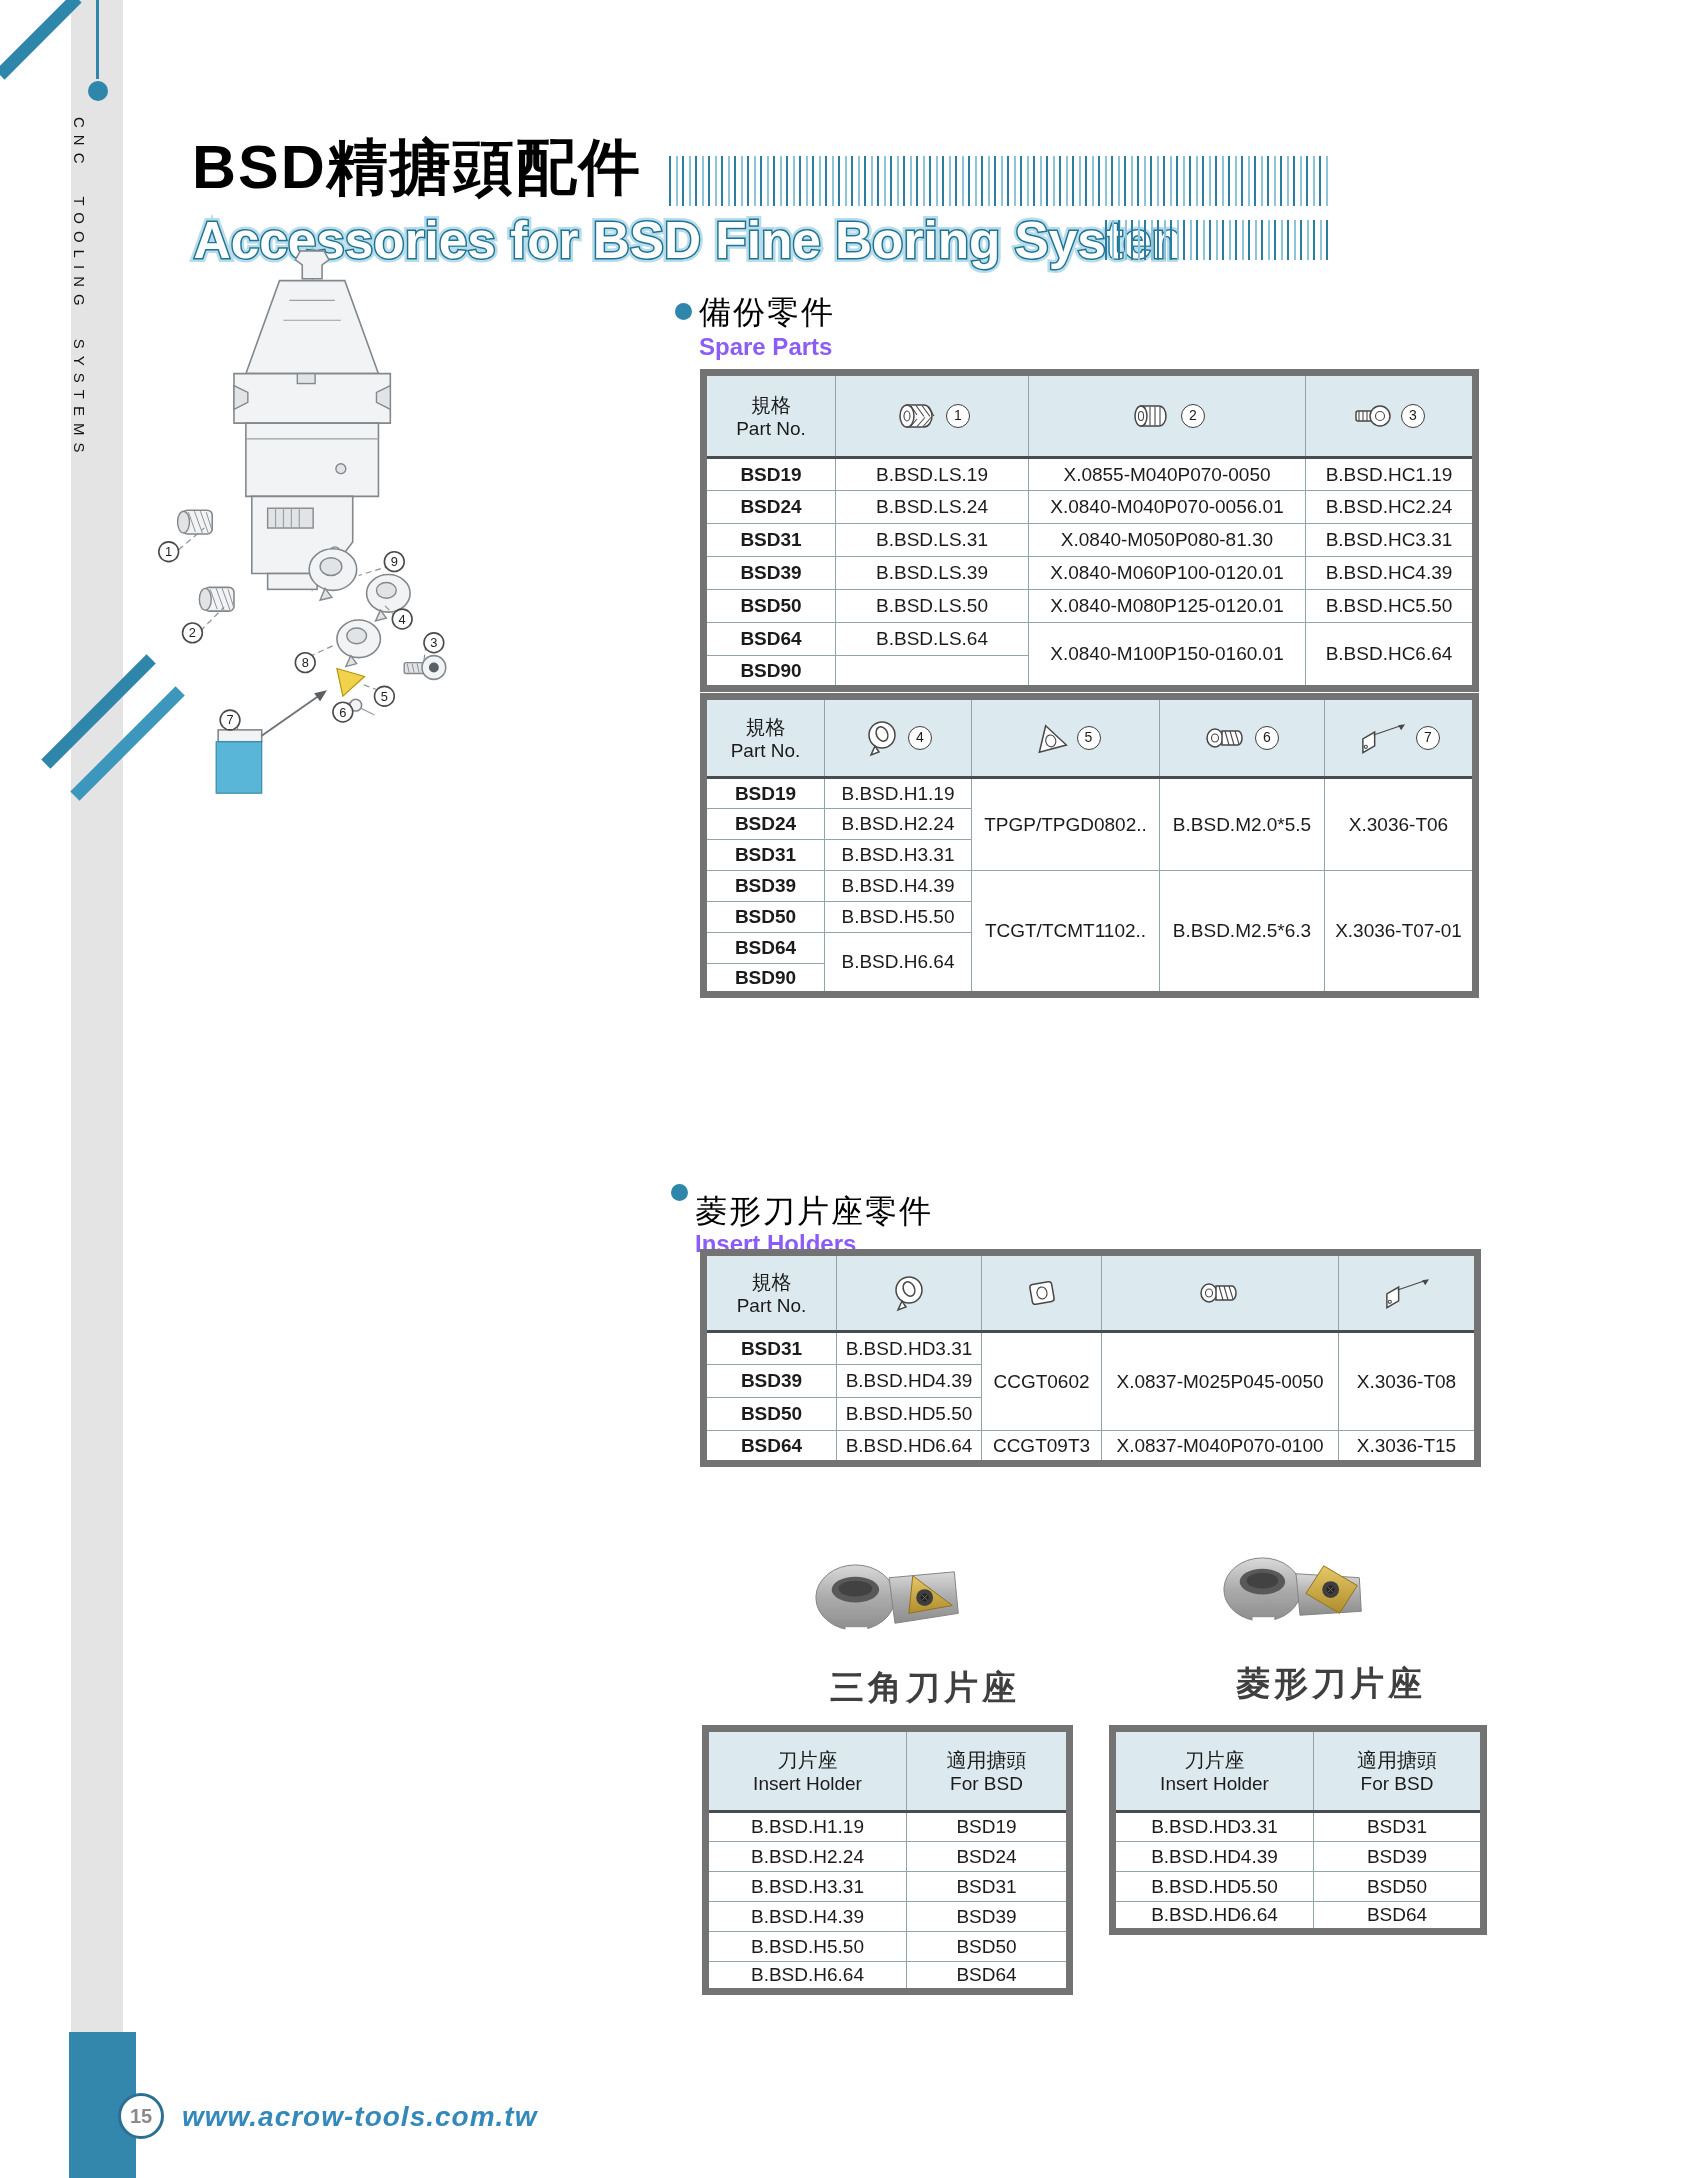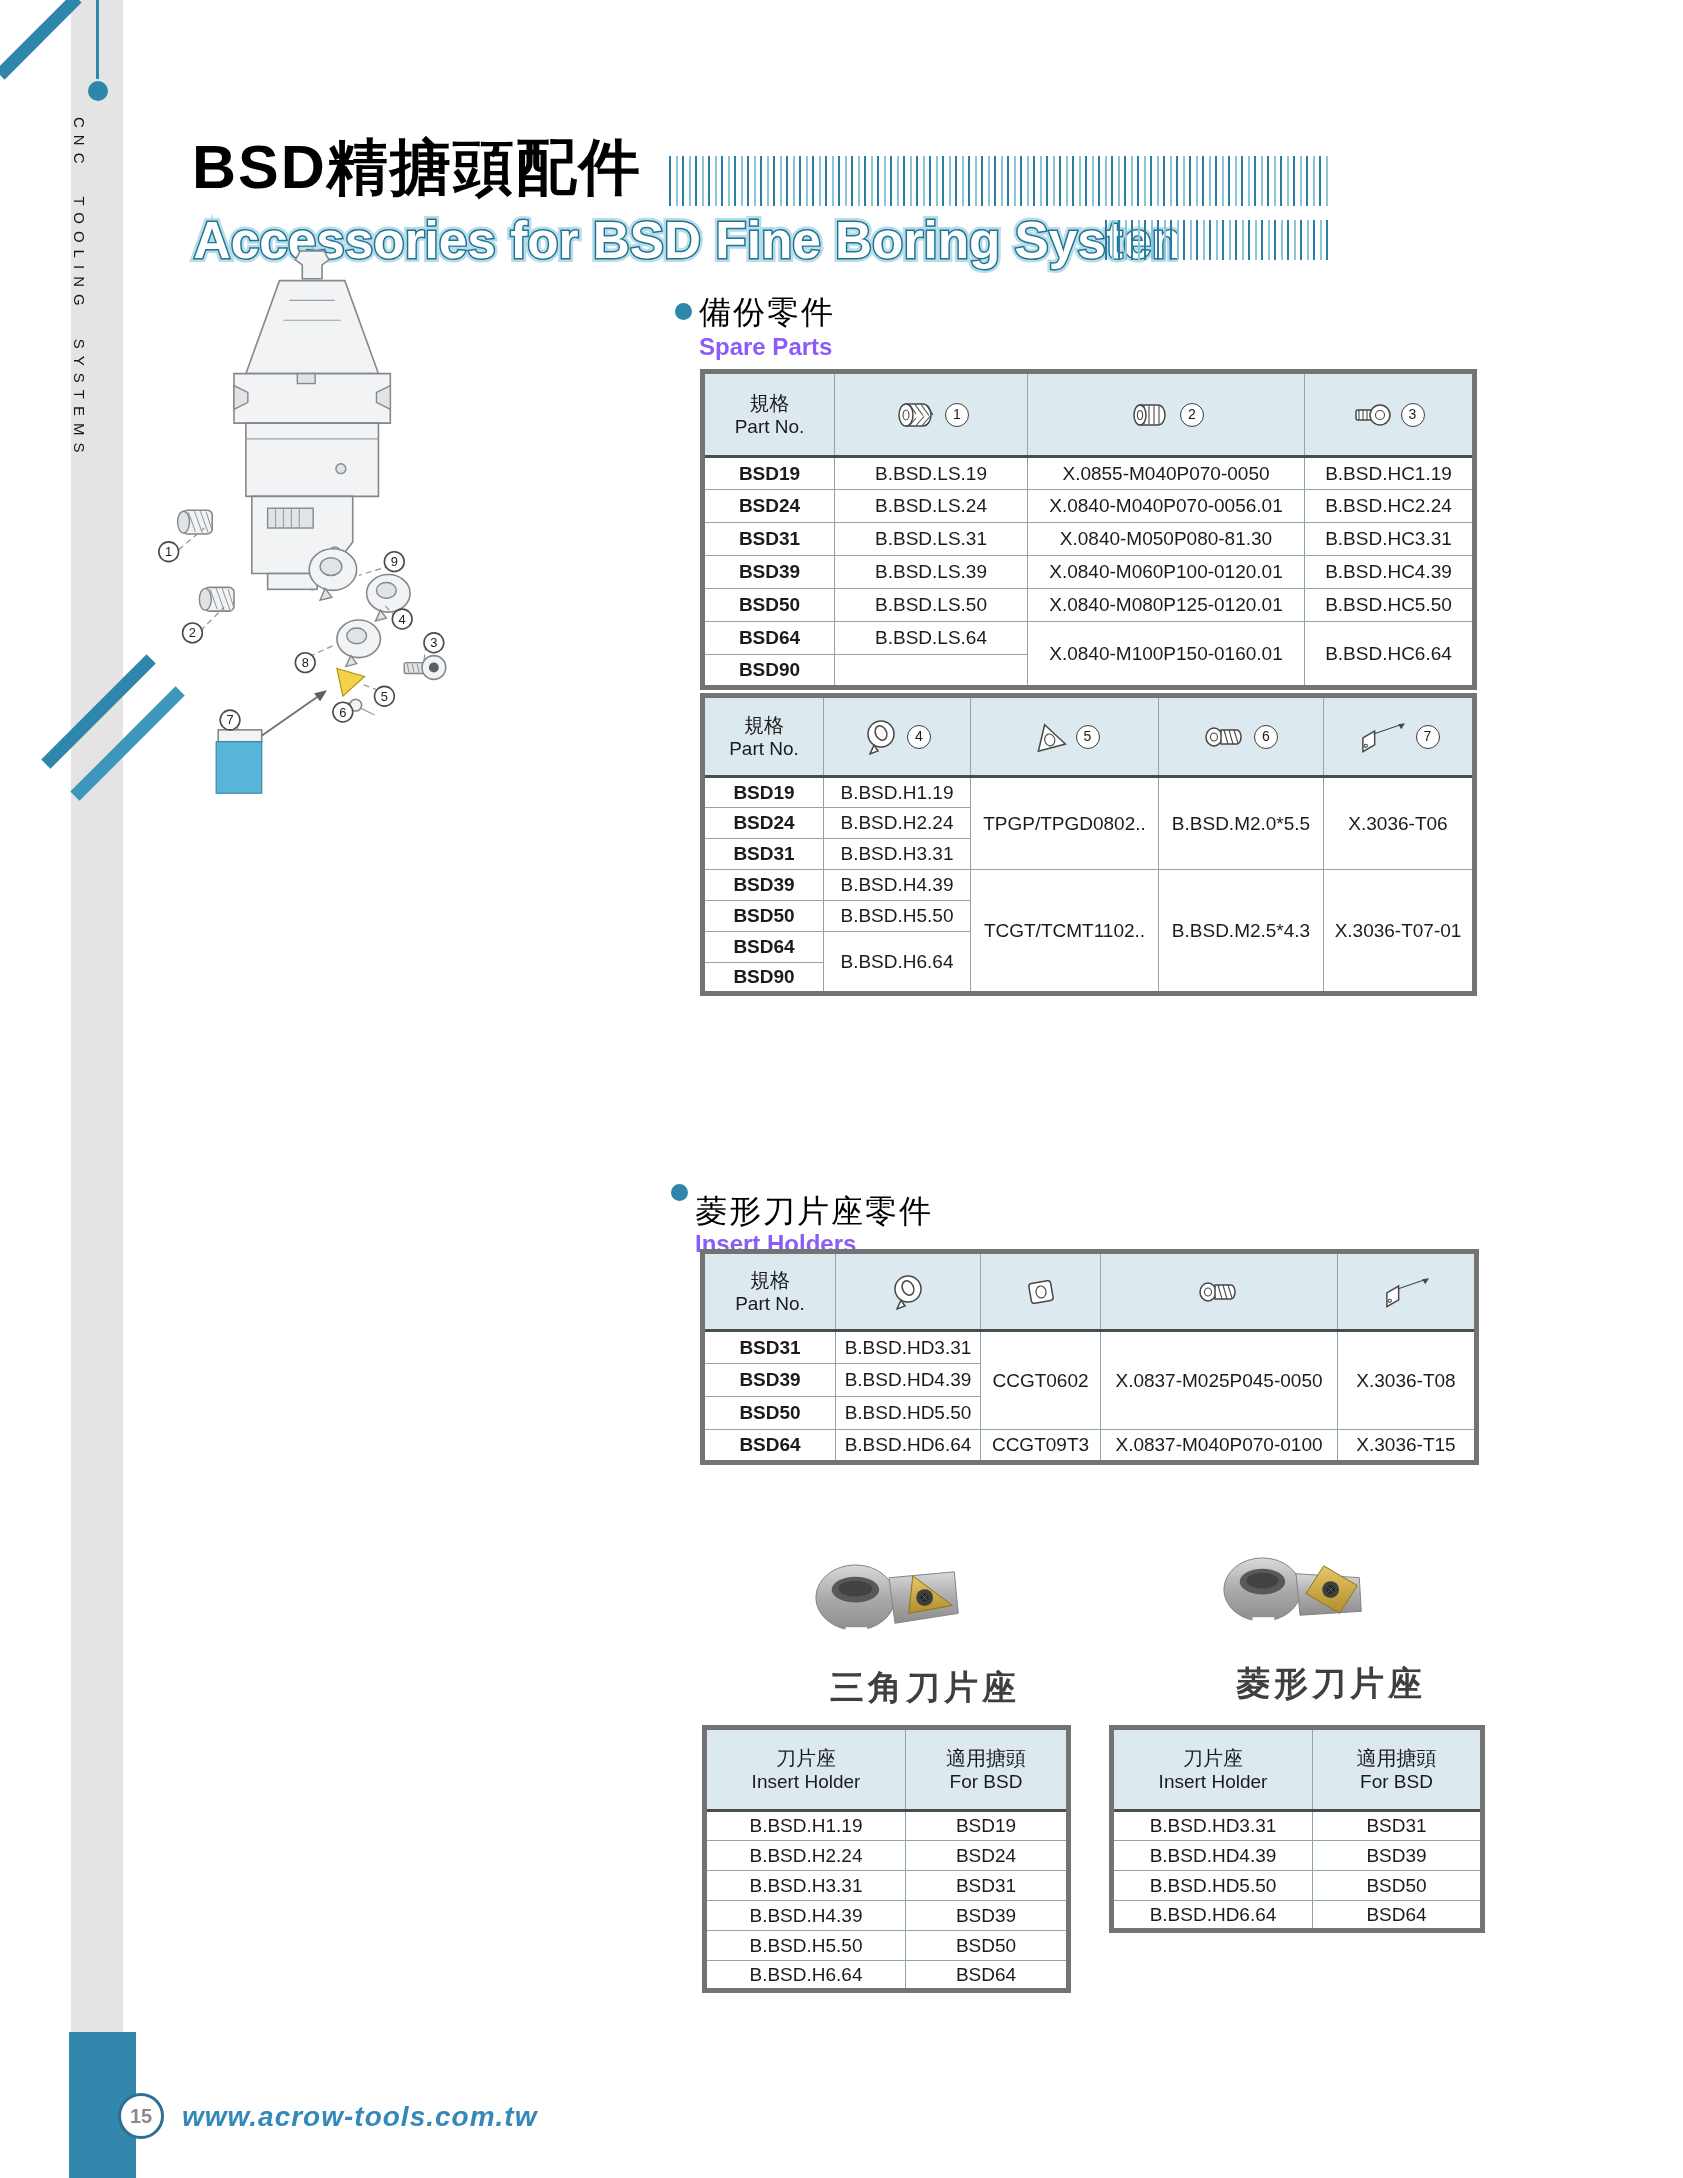--- a/index.html
+++ b/index.html
@@ -32,21 +32,21 @@
   .bullet{width:17px;height:17px;border-radius:50%;background:#2e86ab;}
   .b1{left:675px;top:303px;}
   .b2{left:671px;top:1184px;}
   .sec-zh{font-size:32px;color:#000;letter-spacing:2px;}
   .sec-en{font-size:24px;font-weight:bold;color:#8b5cf6;}
   .s1zh{left:699px;top:291px;} .s1en{left:699px;top:333px;}
   .s2zh{left:695px;top:1170px;margin-top:20px;} .s2en{left:695px;top:1212px;margin-top:18px;}
 
   
   table.ptable{border-collapse:collapse;table-layout:fixed;background:#fff;text-align:center;
-        font-size:19px;color:#1b1b1b;border:5px solid #737373;}
+        font-size:19px;color:#1b1b1b;border:7px solid #737373;}
   table.ptable td{border:1.5px solid #93a3aa;padding:0 3px;overflow:hidden;}
   table.ptable tr.hdr td{background:#dce9ee;border-bottom:3px solid #474d50;}
   td.part{font-weight:bold;font-size:19px;}
   .zh{font-size:20px;line-height:1.3;} .en{font-size:19px;line-height:1.2;}
   .t1{left:700px;top:369px;} .t1 tr{height:33px;} .t1 tr.hdr{height:85px;}
   .t2{left:700px;top:693px;} .t2 tr{height:31px;} .t2 tr.hdr{height:81px;}
   .t3{left:700px;top:1249px;} .t3 tr{height:33px;} .t3 tr.hdr{height:79px;}
   .tmap{font-size:19px;}
   .tmap tr{height:30px;} .tmap tr.hdr{height:83px;}
   .tml{left:702px;top:1725px;} .tmr{left:1109px;top:1725px;}
@@ -370,21 +370,21 @@
           <td>B.BSD.H2.24</td>
         </tr>
     <tr>
           <td class="part">BSD31</td>
           <td>B.BSD.H3.31</td>
         </tr>
     <tr>
           <td class="part">BSD39</td>
           <td>B.BSD.H4.39</td>
           <td rowspan="4">TCGT/TCMT1102..</td>
-          <td rowspan="4">B.BSD.M2.5*4.3</td>
+          <td rowspan="4">B.BSD.M2.5*6.3</td>
           <td rowspan="4">X.3036-T07-01</td>
         </tr>
     <tr>
           <td class="part">BSD50</td>
           <td>B.BSD.H5.50</td>
         </tr>
     <tr>
           <td class="part">BSD64</td>
           <td rowspan="2">B.BSD.H6.64</td>
         </tr>

